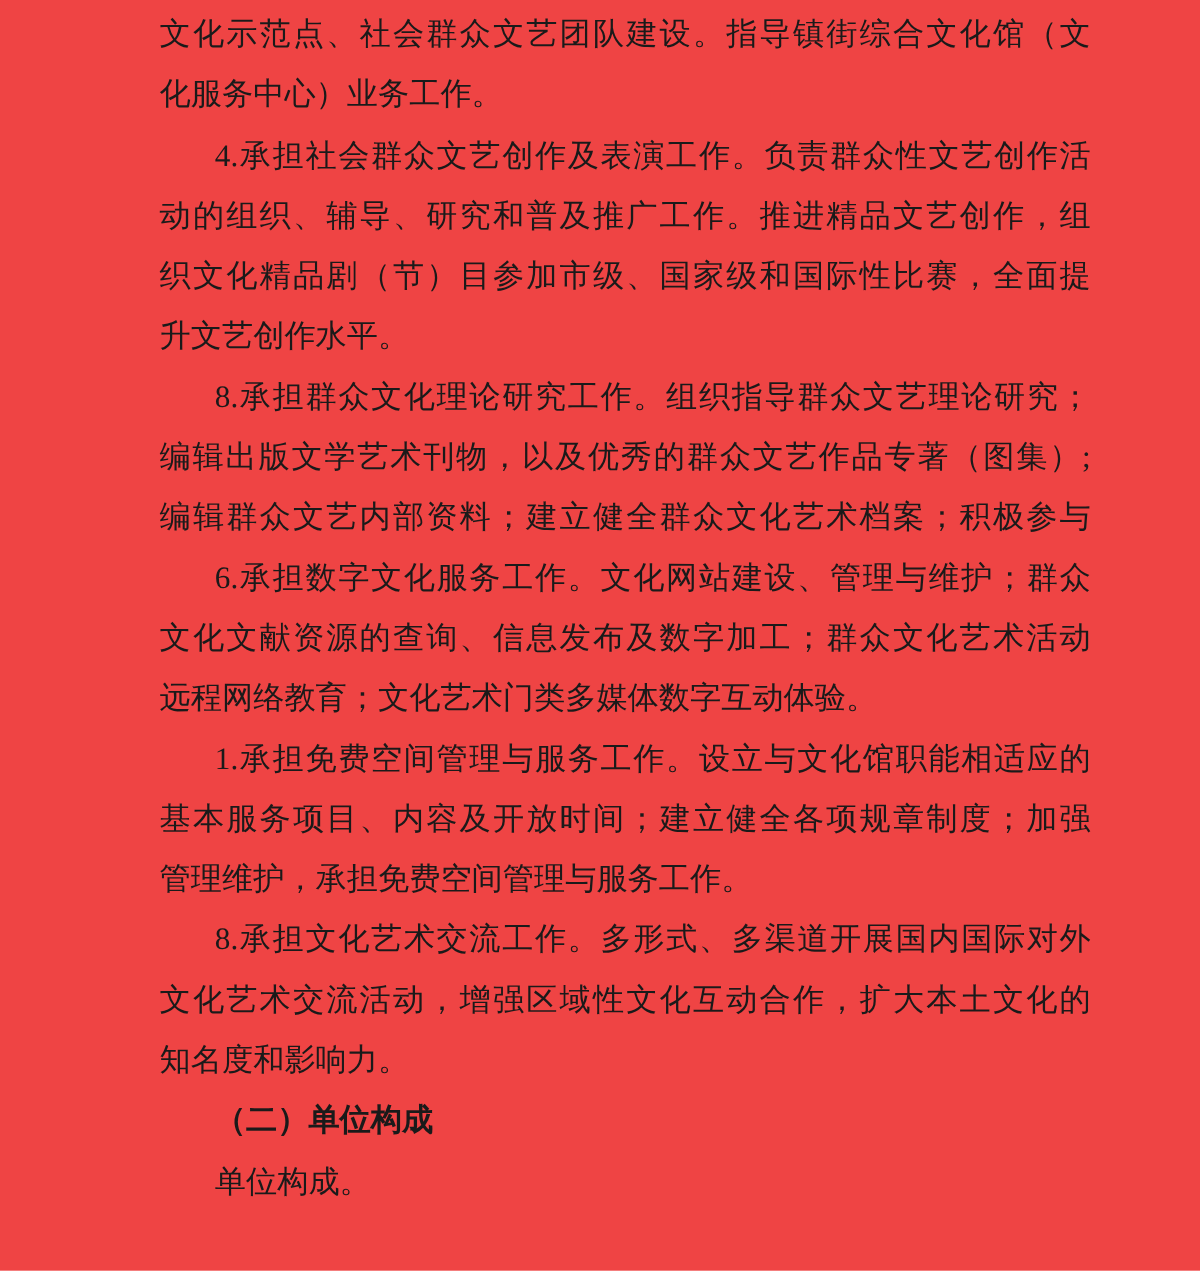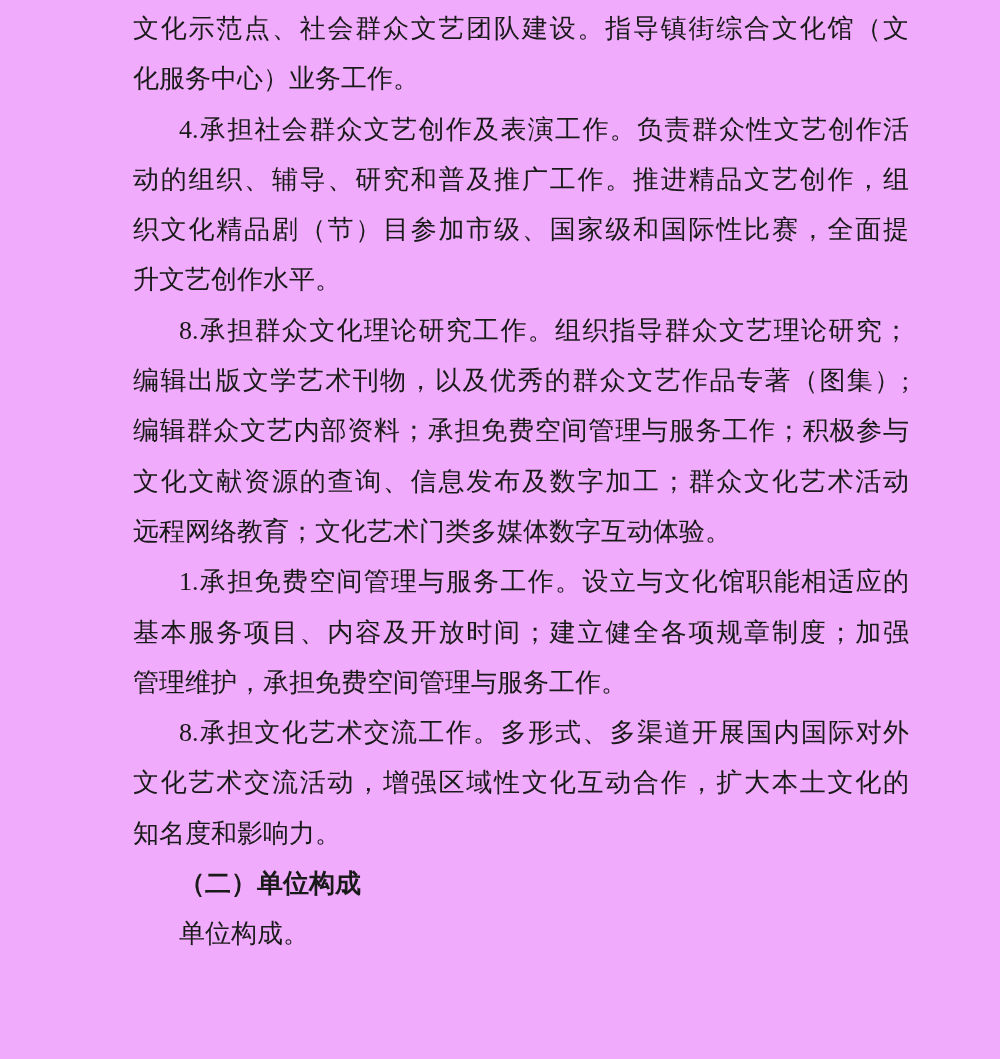--- a/index.html
+++ b/index.html
@@ -9,21 +9,21 @@
   body {
     width: 1000px;
     height: 1059px;
     background: #ffffff;
     overflow: hidden;
     position: relative;
   }
   .page {
     position: absolute;
     inset: 0;
-    background: #f0abfc;
+    background: #ef4444;
   }
   .text-block {
     position: absolute;
     left: 133px;
     top: 4px;
     width: 776px;
     font-family: "Liberation Serif", serif;
     font-size: 26px;
     line-height: 50.3px;
     color: #1a1a1a;
@@ -50,21 +50,22 @@
 <div class="page">
   <div class="text-block" id="doc" style="color: rgb(26, 26, 26);">
       <div class="line fill">文化示范点、社会群众文艺团队建设。指导镇街综合文化馆（文</div>
       <div class="line">化服务中心）业务工作。</div>
       <div class="line fill indent">4.承担社会群众文艺创作及表演工作。负责群众性文艺创作活</div>
       <div class="line fill">动的组织、辅导、研究和普及推广工作。推进精品文艺创作，组</div>
       <div class="line fill">织文化精品剧（节）目参加市级、国家级和国际性比赛，全面提</div>
       <div class="line">升文艺创作水平。</div>
       <div class="line fill indent">8.承担群众文化理论研究工作。组织指导群众文艺理论研究；</div>
       <div class="line fill">编辑出版文学艺术刊物，以及优秀的群众文艺作品专著（图集）;</div>
-      <div class="line fill">编辑群众文艺内部资料；承担免费空间管理与服务工作；积极参与</div>
+      <div class="line fill">编辑群众文艺内部资料；建立健全群众文化艺术档案；积极参与</div>
+      <div class="line fill indent">6.承担数字文化服务工作。文化网站建设、管理与维护；群众</div>
       <div class="line fill">文化文献资源的查询、信息发布及数字加工；群众文化艺术活动</div>
       <div class="line">远程网络教育；文化艺术门类多媒体数字互动体验。</div>
       <div class="line fill indent">1.承担免费空间管理与服务工作。设立与文化馆职能相适应的</div>
       <div class="line fill">基本服务项目、内容及开放时间；建立健全各项规章制度；加强</div>
       <div class="line">管理维护，承担免费空间管理与服务工作。</div>
       <div class="line fill indent">8.承担文化艺术交流工作。多形式、多渠道开展国内国际对外</div>
       <div class="line fill">文化艺术交流活动，增强区域性文化互动合作，扩大本土文化的</div>
       <div class="line">知名度和影响力。</div>
       <div class="line bold indent">（二）单位构成</div>
       <div class="line indent">单位构成。</div>

